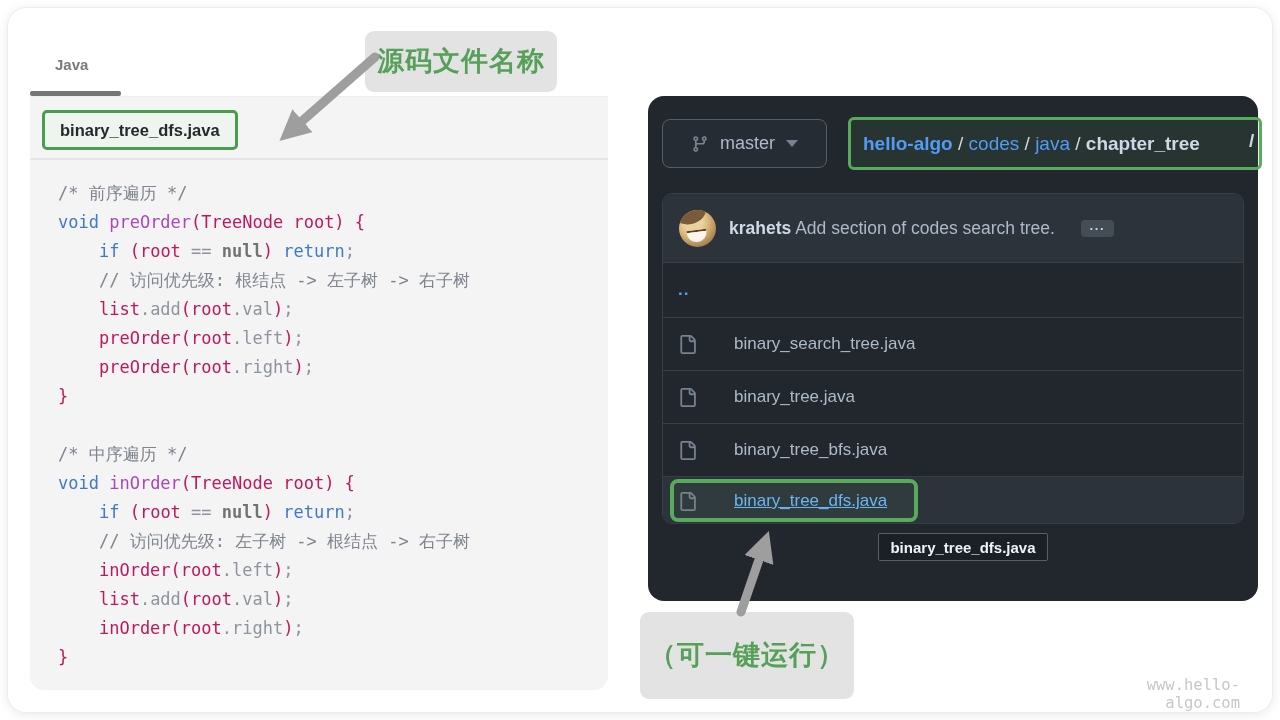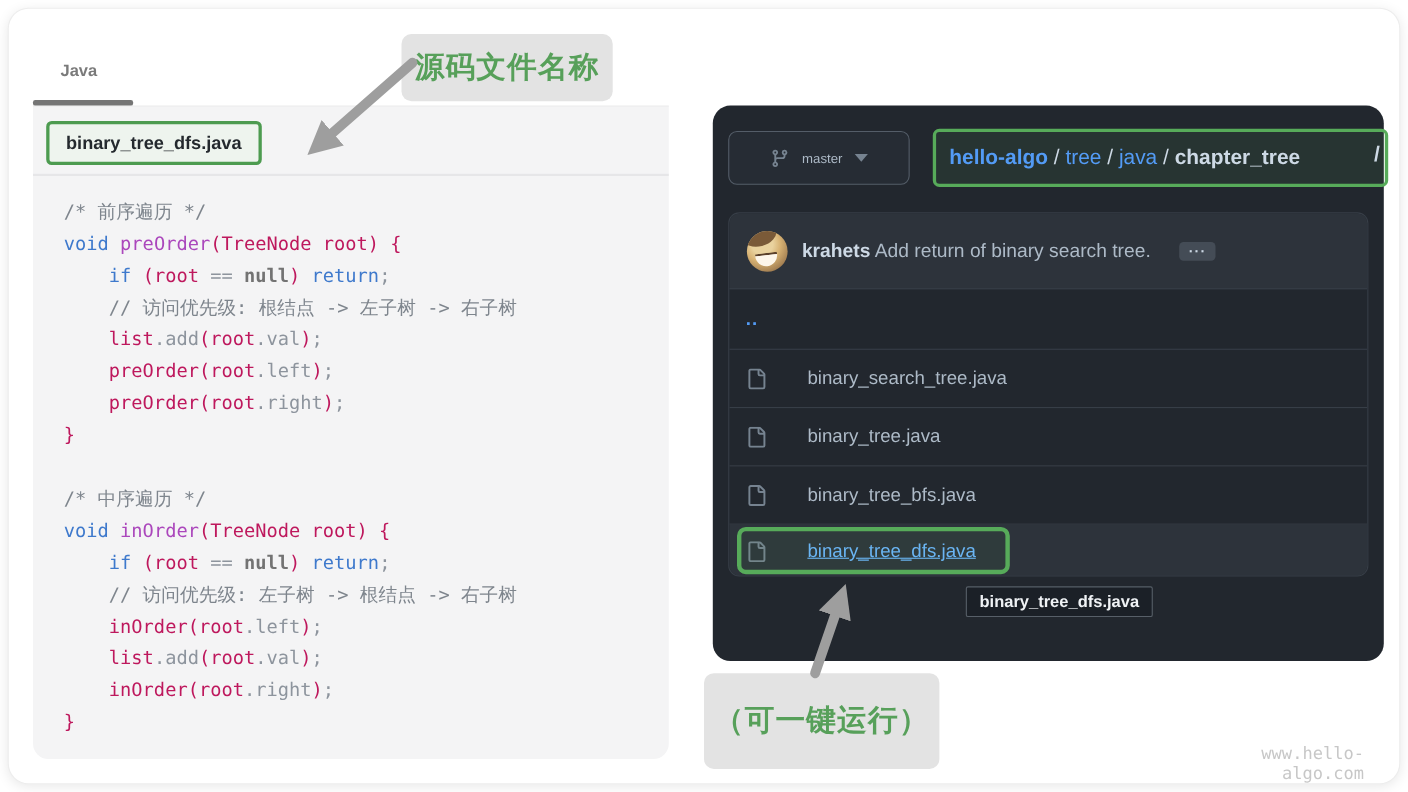--- a/index.html
+++ b/index.html
@@ -21,21 +21,21 @@
           font-family:"DejaVu Sans Mono",monospace;font-size:17px;line-height:29px;}
   .code-line{white-space:pre;min-height:29px;}
   .pl{color:#be185d;} .kw{color:#3e79cc;} .fn{color:#ab47bc;} .pu{color:#8d949d;}
   .cm{color:#7e858d;} .b{color:#737373;font-weight:bold;}
 
   
   .gh-panel{position:absolute;left:648px;top:96px;width:610px;height:505px;background:#22272e;
           border-radius:16px;color:#adbac7;}
   .branch-btn{position:absolute;left:14px;top:23px;width:165px;height:49px;background:#262c34;
           border:1px solid #545d68;border-radius:8px;box-sizing:border-box;
-          display:flex;align-items:center;justify-content:center;gap:11px;font-size:12px;color:#adbac7;cursor:pointer;}
+          display:flex;align-items:center;justify-content:center;gap:11px;font-size:18px;color:#adbac7;cursor:pointer;}
   .caret-down{width:0;height:0;border-left:6px solid transparent;border-right:6px solid transparent;
           border-top:7px solid #768390;}
   .crumb-box{position:absolute;left:200px;top:21px;width:414px;height:53px;box-sizing:border-box;
           border:3px solid #57ab5a;border-radius:6px;background:rgba(87,171,90,0.10);
           display:flex;align-items:center;padding-left:12px;font-size:19px;white-space:pre;}
   .crumb-link{color:#539bf5;cursor:pointer;}
   .crumb-link.first{font-weight:bold;}
   .crumb-sep{color:#cdd9e5;}
   .crumb-current{color:#cdd9e5;font-weight:bold;}
   .crumb-trailing{position:absolute;left:601px;top:34px;font-size:19px;font-weight:bold;color:#cdd9e5;}
@@ -118,28 +118,28 @@
     <div class="branch-btn">
       <span class="file-icon" style="flex:0 0 18px;width:18px;">
         <svg width="18" height="18" viewBox="0 0 16 16" fill="#768390">
             <path d="M9.5 3.25a2.25 2.25 0 1 1 3 2.122V6A2.5 2.5 0 0 1 10 8.5H6a1 1 0 0 0-1 1v1.128a2.251 2.251 0 1 1-1.5 0V5.372a2.25 2.25 0 1 1 1.5 0v1.836A2.493 2.493 0 0 1 6 7h4a1 1 0 0 0 1-1v-.628a2.25 2.25 0 0 1-1.5-2.122Zm-6 0a.75.75 0 1 0 1.5 0 .75.75 0 0 0-1.5 0Zm8.25-.75a.75.75 0 1 0 0 1.5.75.75 0 0 0 0-1.5ZM4.25 12a.75.75 0 1 0 0 1.5.75.75 0 0 0 0-1.5Z"></path>
           </svg>
       </span>
       <span>master</span>
       <span class="caret-down"></span>
     </div>
 
-    <div class="crumb-box" id="crumb-box"><span class="crumb-link first">hello-algo</span><span class="crumb-sep"> / </span><span class="crumb-link">tree</span><span class="crumb-sep"> / </span><span class="crumb-link">java</span><span class="crumb-sep"> / </span><span class="crumb-current">chapter_tree</span></div>
+    <div class="crumb-box" id="crumb-box"><span class="crumb-link first">hello-algo</span><span class="crumb-sep"> / </span><span class="crumb-link">codes</span><span class="crumb-sep"> / </span><span class="crumb-link">java</span><span class="crumb-sep"> / </span><span class="crumb-current">chapter_tree</span></div>
     <div class="crumb-trailing">/</div>
 
     <div class="commit-box">
       <div class="commit-header">
         <div class="avatar"></div>
         <div class="commit-text">
-          <span class="commit-author">krahets</span><span> Add return of binary search tree.</span>
+          <span class="commit-author">krahets</span><span> Add section of codes search tree.</span>
         </div>
         <div class="more-badge">···</div>
       </div>
       <div class="file-rows" id="file-rows">
           <div class="file-row parent">
             <span class="dotdot">..</span>
           </div>
           <div class="file-row">
             <span class="file-icon">
               <svg width="19" height="19" viewBox="0 0 16 16" fill="#768390">

